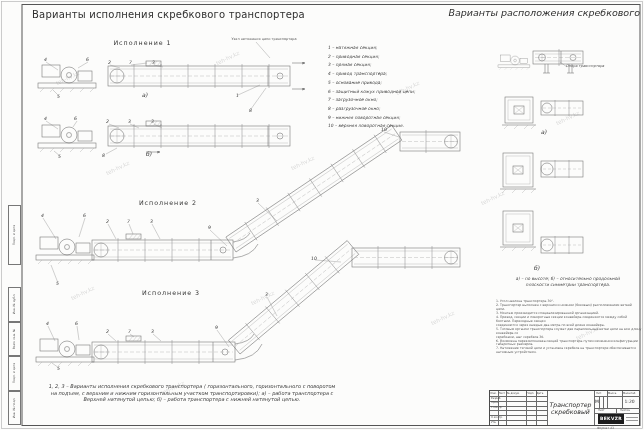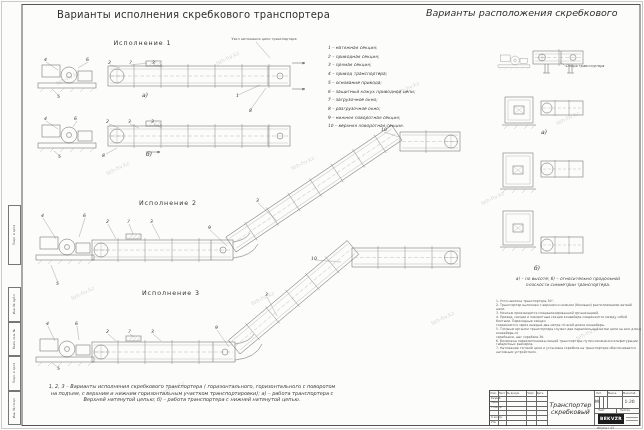--- a/index.html
+++ b/index.html
@@ -1,22 +1,22 @@
 <!DOCTYPE html>
 <html><head>
 <meta charset="utf-8">
 <style>
   html,body{margin:0;padding:0;background:#e9e9e9;font-family:"DejaVu Sans",sans-serif;}
   #sheet{position:relative;width:644px;height:430px;background:#fcfcfb;overflow:hidden;}
   #sheet *{box-sizing:border-box;}
   .abs{position:absolute;}
   svg#draw{position:absolute;left:0;top:0;}
   svg text.co{font:italic 4.6px "DejaVu Sans",sans-serif;fill:#3d3d3d;}
-  .t-left{left:40px;top:9px;width:290px;text-align:right;font-size:10px;color:#2f2f2f;letter-spacing:.2px;}
-  .t-right{left:426px;top:7px;width:214px;text-align:left;font-style:italic;font-size:9.5px;line-height:12px;color:#2f2f2f;}
+  .t-left{left:32px;top:9px;width:290px;text-align:left;font-size:10px;color:#2f2f2f;letter-spacing:.2px;}
+  .t-right{left:426px;top:7px;width:214px;text-align:right;font-style:italic;font-size:9.5px;line-height:12px;color:#2f2f2f;}
   .exec{font-size:6.3px;color:#333;text-align:center;letter-spacing:1px;}
   .ab{font-size:6px;font-style:italic;color:#333;}
   .tension{left:219px;top:37px;width:90px;font-size:3.4px;color:#555;text-align:center;}
   .plist{left:328px;top:44px;width:132px;font-size:4.35px;line-height:8.7px;font-style:italic;color:#3c3c3c;}
   .support{left:566px;top:64px;width:58px;font-size:3.5px;font-style:italic;color:#555;}
   .vnote{left:494px;top:276px;width:148px;text-align:center;font-style:italic;font-size:4.3px;line-height:5.8px;color:#444;}
   .rcnotes{left:496px;top:300px;width:146px;font-size:3.15px;line-height:3.95px;color:#5a5a5a;}
   .bnote{left:46px;top:383px;width:292px;text-align:center;font-style:italic;font-size:5px;line-height:6.6px;color:#3a3a3a;}
   .wm{position:absolute;font-size:5.5px;color:#bdbdbd;opacity:.55;transform:rotate(-26deg);white-space:nowrap;pointer-events:none;}
   

